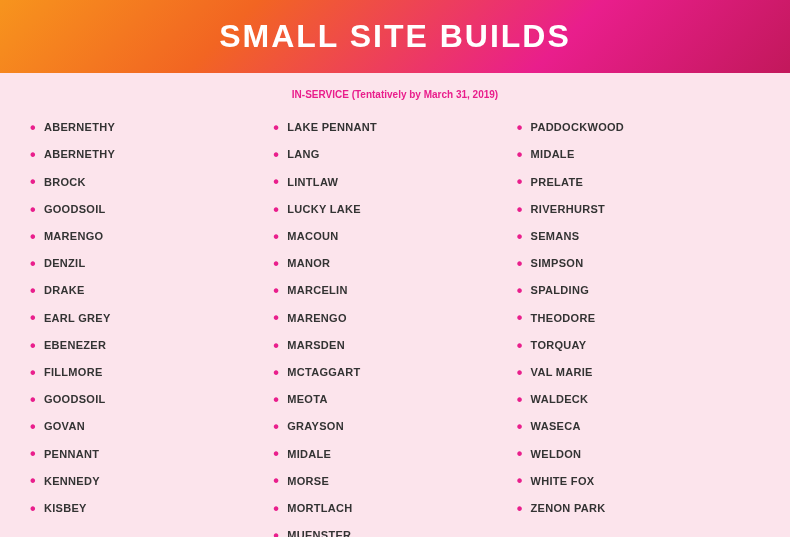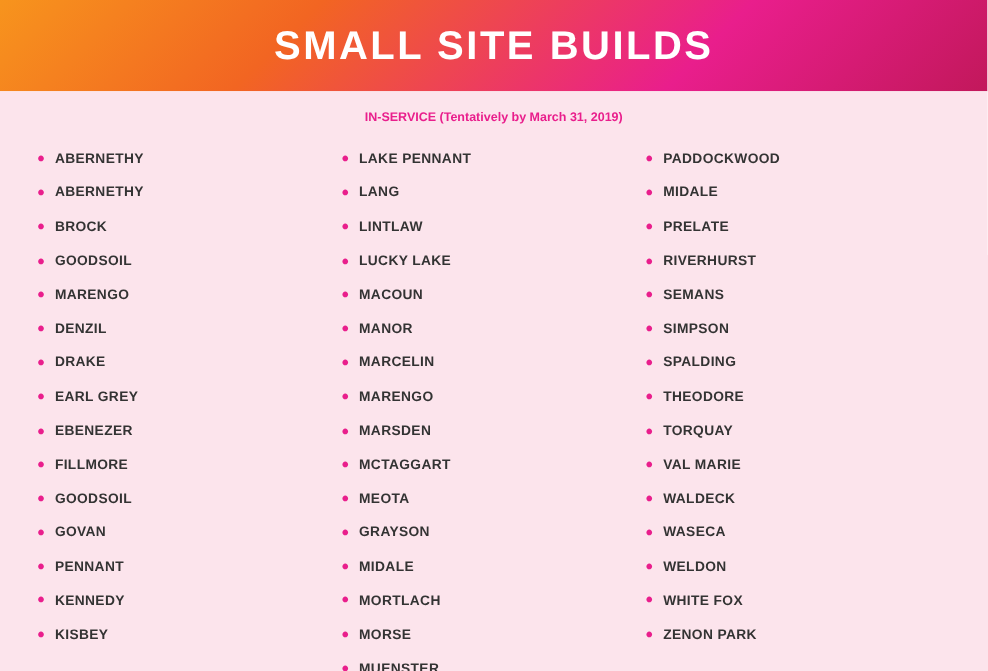--- a/index.html
+++ b/index.html
@@ -107,22 +107,22 @@
         <li>LUCKY LAKE</li>
         <li>MACOUN</li>
         <li>MANOR</li>
         <li>MARCELIN</li>
         <li>MARENGO</li>
         <li>MARSDEN</li>
         <li>MCTAGGART</li>
         <li>MEOTA</li>
         <li>GRAYSON</li>
         <li>MIDALE</li>
+        <li>MORSE</li>
         <li>MORTLACH</li>
-        <li>MORSE</li>
         <li>MUENSTER</li>
       </ul>
       <ul class="col">
         <li>PADDOCKWOOD</li>
         <li>MIDALE</li>
         <li>PRELATE</li>
         <li>RIVERHURST</li>
         <li>SEMANS</li>
         <li>SIMPSON</li>
         <li>SPALDING</li>

